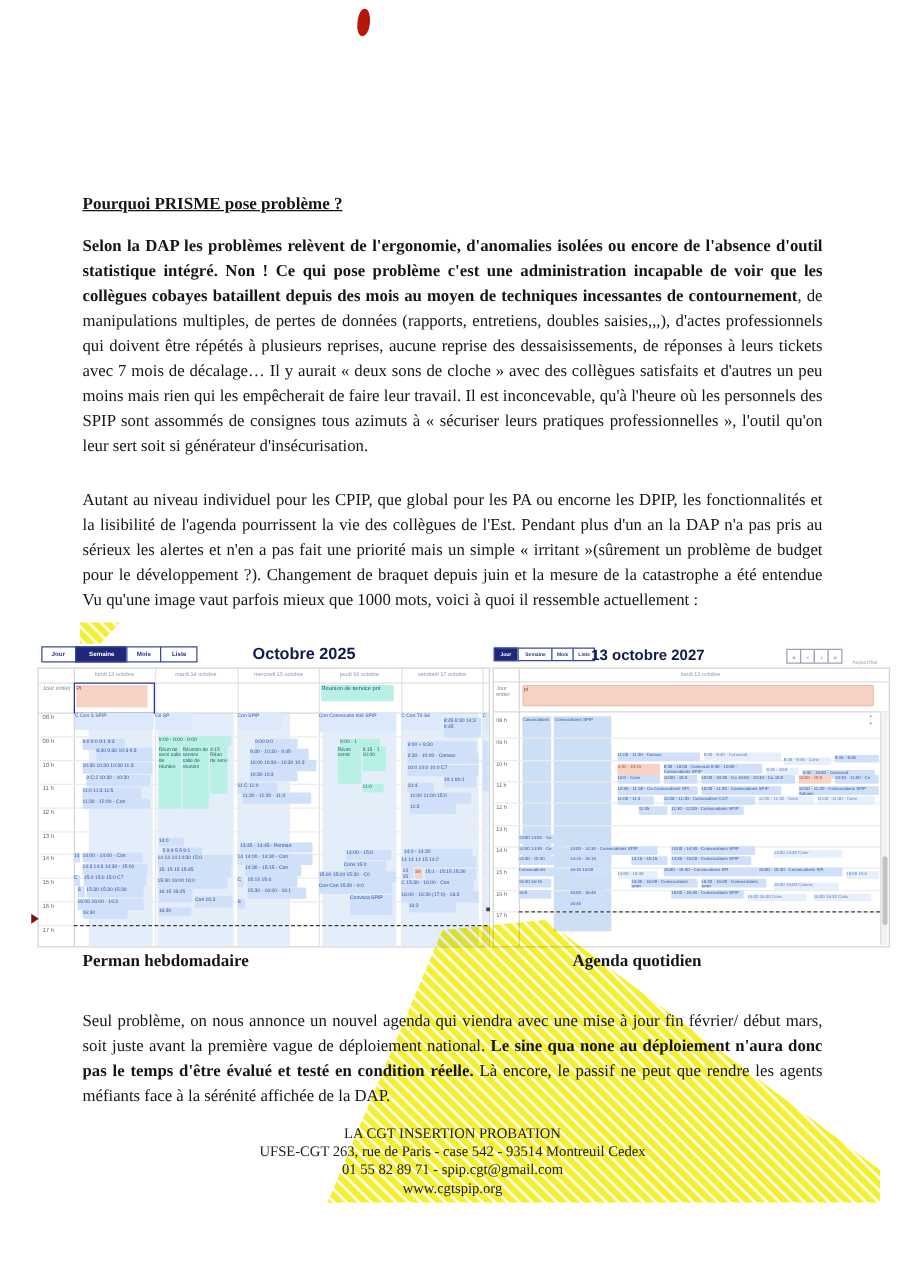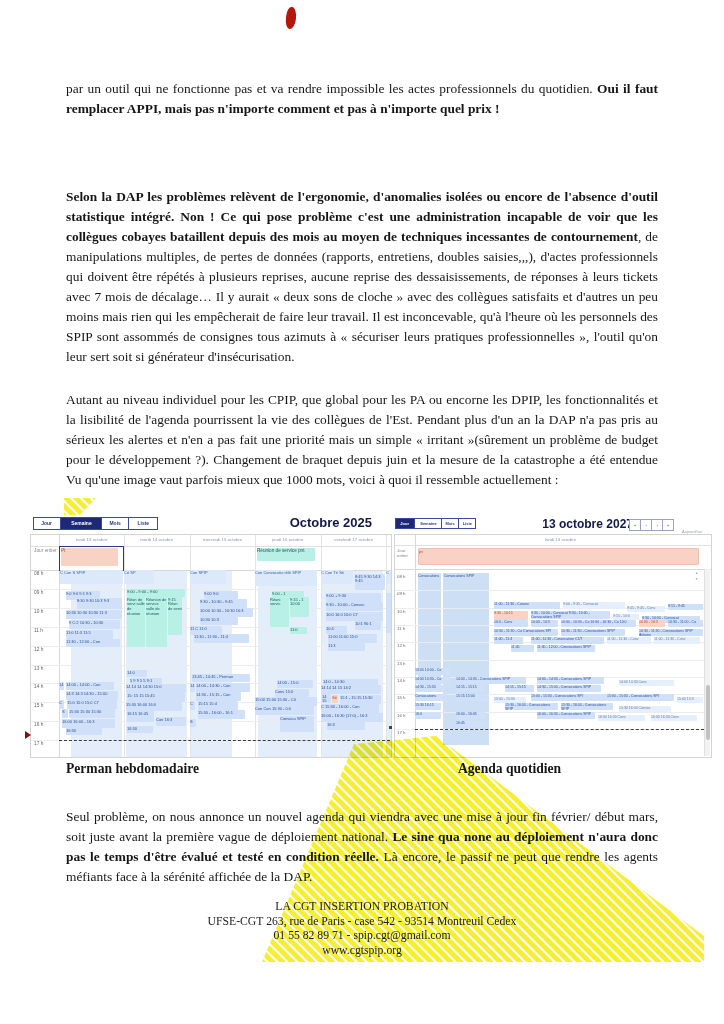--- a/index.html
+++ b/index.html
@@ -15,21 +15,21 @@
         font-size:11.7px;line-height:14.6px;color:#222;z-index:2;}
 
   
   .cal{position:absolute;font-family:"Liberation Sans", sans-serif;z-index:2;}
   .cal .grid{position:absolute;left:0;right:0;top:20px;bottom:0;border:1px solid #d4d4d4;
         background:#fff;overflow:hidden;}
   .tabgroup{position:absolute;display:flex;}
   .tab{border:1px solid #3a49a0;margin-left:-1px;background:#fff;color:#2a3587;
         display:flex;align-items:center;justify-content:center;font-weight:bold;}
   .tab.active{background:#1e2878;color:#fff;}
-  .cal-title{position:absolute;font-weight:bold;color:#10194a;text-align:right;}
+  .cal-title{position:absolute;font-weight:bold;color:#10194a;text-align:left;}
   .t8{font-size:8px;display:inline-block;white-space:nowrap;}
   .vl{position:absolute;top:0;bottom:0;width:0;border-left:1px solid #e4e4e4;}
   .hl{position:absolute;left:0;right:0;height:0;border-top:1px solid #ececec;}
   .evt{position:absolute;overflow:hidden;border-radius:1px;line-height:1;}
   .k-b{background:#cfe0f8;color:#2a4f9e;}
   .k-lb{background:#dce9fb;color:#3a5ea8;}
   .k-lb2{background:#e6effc;color:#5b79b4;}
   .k-t{background:#b9f0e5;color:#195a5c;}
   .k-p{background:#f9d2c6;color:#a84a32;}
   .k-bx{background:transparent;color:#2a4f9e;}
@@ -46,22 +46,22 @@
   .edge-marker{position:absolute;left:25px;top:731px;width:0;height:0;
         border-top:4px solid transparent;border-bottom:4px solid transparent;
         border-left:6px solid #7c1510;z-index:3;}
   .edge-dot{position:absolute;left:389px;top:726px;width:3px;height:3px;background:#444;z-index:3;}
 </style>
 </head>
 <body>
 
 <div class="page">
 
-  <p class="para" style="top:66px;"><span>par un outil qui ne fonctionne pas et va rendre impossible les actes professionnels du quotidien. </span><span class="b">Oui il faut remplacer APPI, mais pas n'importe comment et pas à n'importe quel prix !</span></p>
-
+
+  <h2 class="heading">Pourquoi PRISME pose problème ?</h2>
 
   <p class="para" style="top:174px;"><span class="b">Selon la DAP les problèmes relèvent de l'ergonomie, d'anomalies isolées ou encore de l'absence d'outil statistique intégré. Non ! Ce qui pose problème c'est une administration incapable de voir que les collègues cobayes bataillent depuis des mois au moyen de techniques incessantes de contournement</span><span>, de manipulations multiples, de pertes de données (rapports, entretiens, doubles saisies,,,), d'actes professionnels qui doivent être répétés à plusieurs reprises, aucune reprise des dessaisissements, de réponses à leurs tickets avec 7 mois de décalage… Il y aurait « deux sons de cloche » avec des collègues satisfaits et d'autres un peu moins mais rien qui les empêcherait de faire leur travail. Il est inconcevable, qu'à l'heure où les personnels des SPIP sont assommés de consignes tous azimuts à « sécuriser leurs pratiques professionnelles », l'outil qu'on leur sert soit si générateur d'insécurisation.</span></p>
 
   <p class="para" style="top:377px;"><span>Autant au niveau individuel pour les CPIP, que global pour les PA ou encorne les DPIP, les fonctionnalités et la lisibilité de l'agenda pourrissent la vie des collègues de l'Est. Pendant plus d'un an la DAP n'a pas pris au sérieux les alertes et n'en a pas fait une priorité mais un simple « irritant »(sûrement un problème de budget pour le développement ?). Changement de braquet depuis juin et la mesure de la catastrophe a été entendue Vu qu'une image vaut parfois mieux que 1000 mots, voici à quoi il ressemble actuellement :</span></p>
 
   <div class="cal" id="weekly" style="left:30px;top:514px;width:362px;height:244px;">
     <div class="tabgroup" style="left:4px;top:3px;height:13px;">
         <div class="tab" style="width: 26px;">
           <span class="t8" style="transform: scale(0.62);">Jour</span>
         </div>

